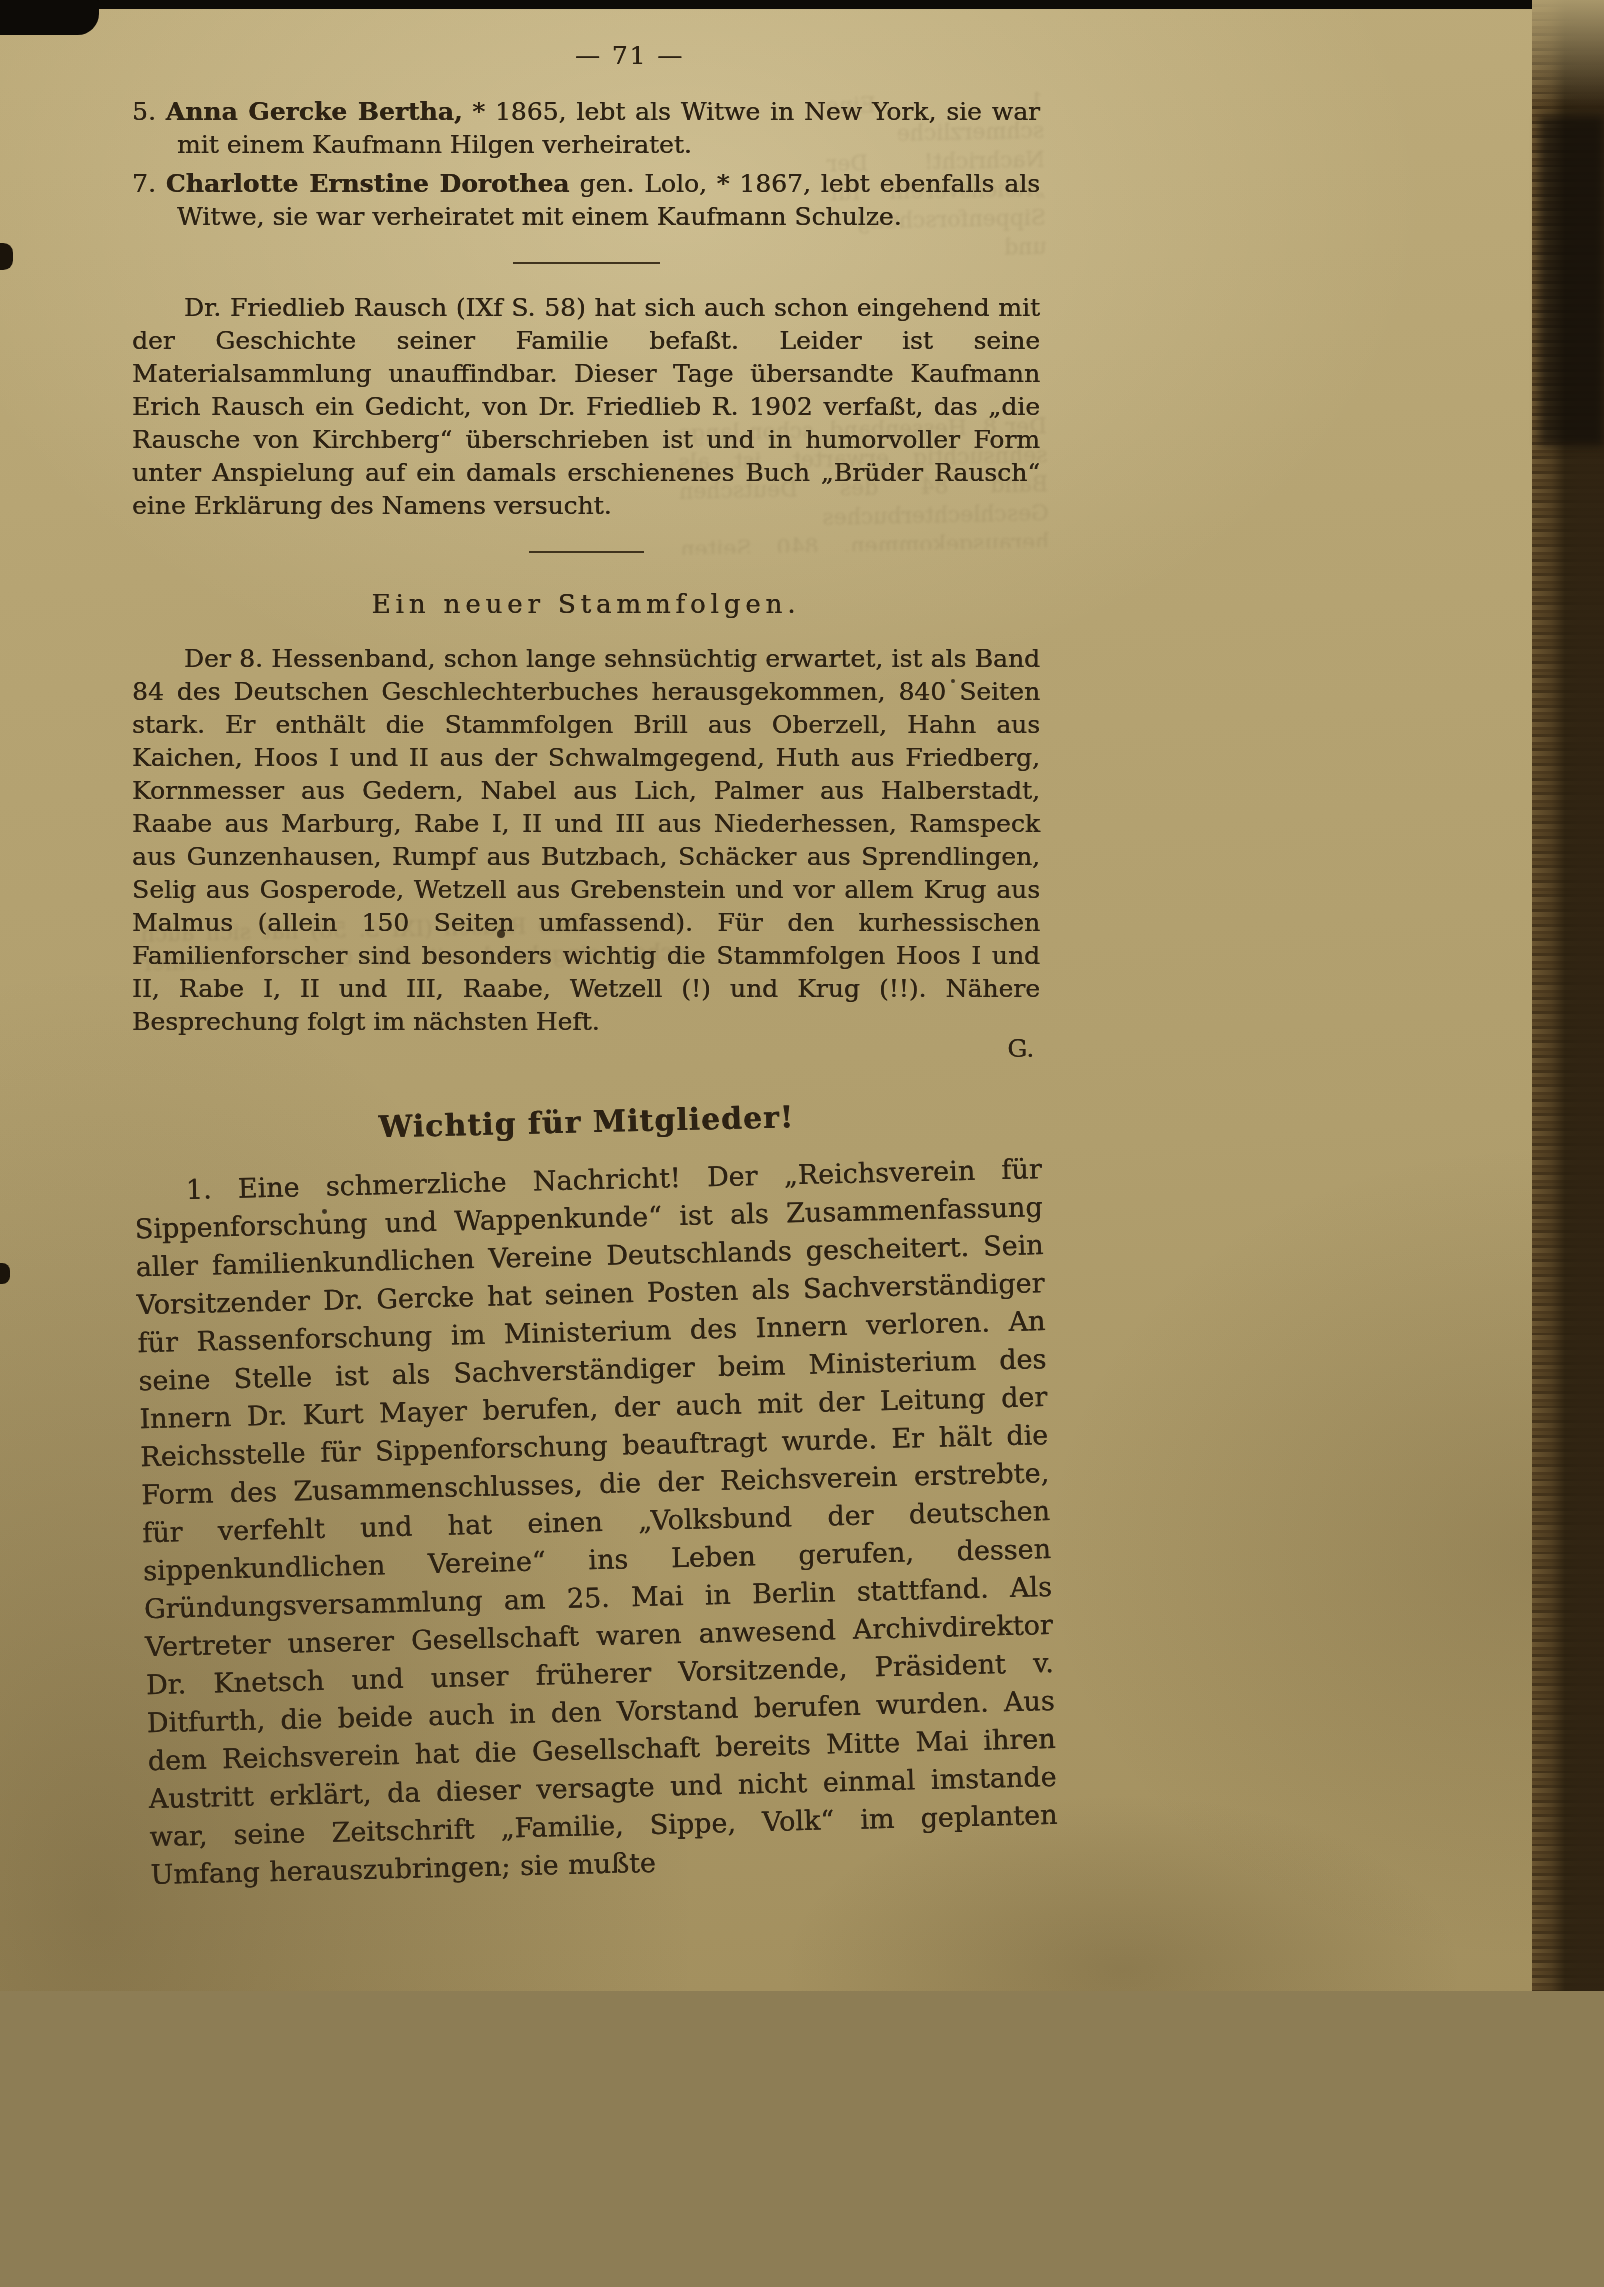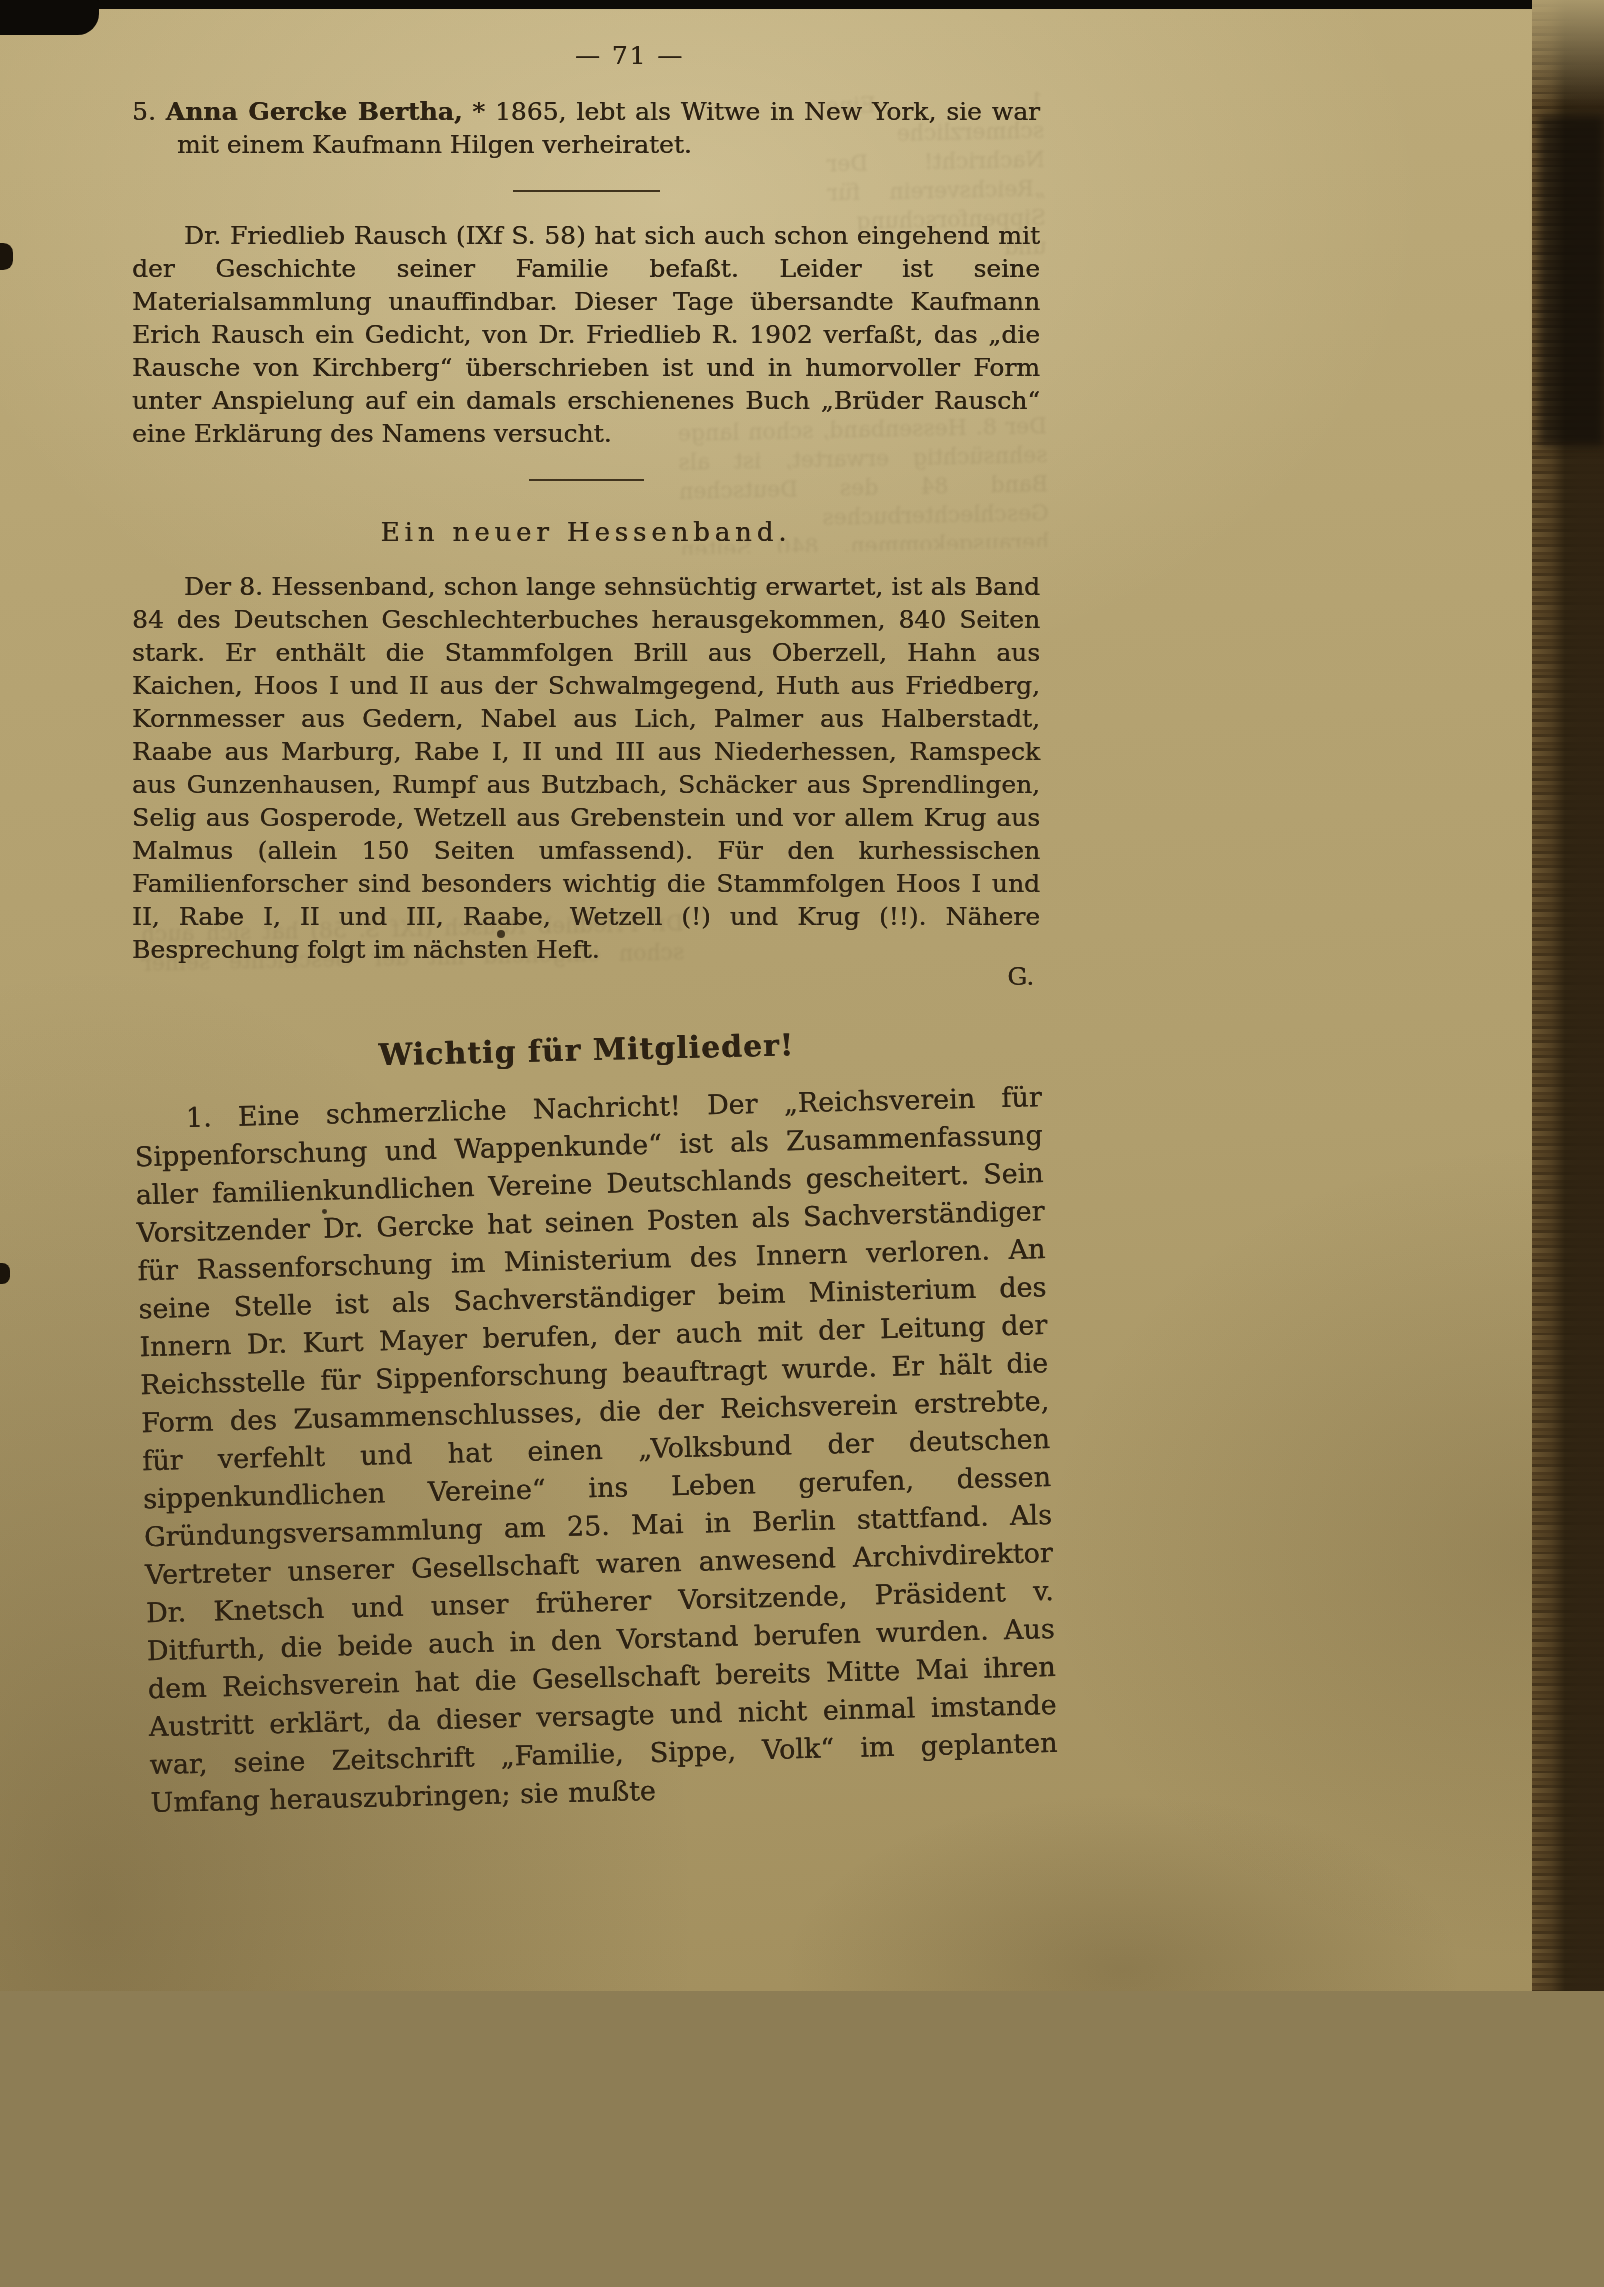--- a/index.html
+++ b/index.html
@@ -152,28 +152,33 @@
   <div class="content">
 
     <div class="page-number">— 71 —</div>
 
     <div class="entry">
       <span class="entry-num">5.</span>
       <span class="entry-name">Anna Gercke Bertha,</span>
       <span class="entry-text">* 1865, lebt als Witwe in New York, sie war mit einem Kaufmann Hilgen verheiratet.</span>
     </div>
 
+    <div class="entry">
+      <span class="entry-num">7.</span>
+      <span class="entry-name">Charlotte Ernstine Dorothea</span>
+      <span class="entry-text">gen. Lolo, * 1867, lebt ebenfalls als Witwe, sie war verheiratet mit einem Kaufmann Schulze.</span>
+    </div>
 
     <hr class="separator">
 
     <p class="para indent">Dr. Friedlieb Rausch (IXf S. 58) hat sich auch schon eingehend mit der Geschichte seiner Familie befaßt. Leider ist seine Materialsammlung unauffindbar. Dieser Tage übersandte Kaufmann Erich Rausch ein Gedicht, von Dr. Friedlieb R. 1902 verfaßt, das „die Rausche von Kirchberg“ überschrieben ist und in humorvoller Form unter Anspielung auf ein damals erschienenes Buch „Brüder Rausch“ eine Erklärung des Namens versucht.</p>
 
     <hr class="separator sep2">
 
-    <h2 class="heading heading-spaced">Ein neuer Hessenband.</h2>
+    <h2 class="heading heading-spaced">Ein neuer Stammfolgen.</h2>
 
     <p class="para indent">Der 8. Hessenband, schon lange sehnsüchtig erwartet, ist als Band 84 des Deutschen Geschlechterbuches herausgekommen, 840 Seiten stark. Er enthält die Stammfolgen Brill aus Oberzell, Hahn aus Kaichen, Hoos I und II aus der Schwalmgegend, Huth aus Friedberg, Kornmesser aus Gedern, Nabel aus Lich, Palmer aus Halberstadt, Raabe aus Marburg, Rabe I, II und III aus Niederhessen, Ramspeck aus Gunzenhausen, Rumpf aus Butzbach, Schäcker aus Sprendlingen, Selig aus Gosperode, Wetzell aus Grebenstein und vor allem Krug aus Malmus (allein 150 Seiten umfassend). Für den kurhessischen Familienforscher sind besonders wichtig die Stammfolgen Hoos I und II, Rabe I, II und III, Raabe, Wetzell (!) und Krug (!!). Nähere Besprechung folgt im nächsten Heft.</p>
 
     <div class="signature">G.</div>
 
     <div class="tilted">
       <h2 class="heading heading-bold">Wichtig für Mitglieder!</h2>
       <p class="para indent para-big">1. Eine schmerzliche Nachricht! Der „Reichsverein für Sippenforschung und Wappenkunde“ ist als Zusammenfassung aller familienkundlichen Vereine Deutschlands gescheitert. Sein Vorsitzender Dr. Gercke hat seinen Posten als Sachverständiger für Rassenforschung im Ministerium des Innern verloren. An seine Stelle ist als Sachverständiger beim Ministerium des Innern Dr. Kurt Mayer berufen, der auch mit der Leitung der Reichsstelle für Sippenforschung beauftragt wurde. Er hält die Form des Zusammenschlusses, die der Reichsverein erstrebte, für verfehlt und hat einen „Volksbund der deutschen sippenkundlichen Vereine“ ins Leben gerufen, dessen Gründungsversammlung am 25. Mai in Berlin stattfand. Als Vertreter unserer Gesellschaft waren anwesend Archivdirektor Dr. Knetsch und unser früherer Vorsitzende, Präsident v. Ditfurth, die beide auch in den Vorstand berufen wurden. Aus dem Reichsverein hat die Gesellschaft bereits Mitte Mai ihren Austritt erklärt, da dieser versagte und nicht einmal imstande war, seine Zeitschrift „Familie, Sippe, Volk“ im geplanten Umfang herauszubringen; sie mußte</p>
     </div>
 

